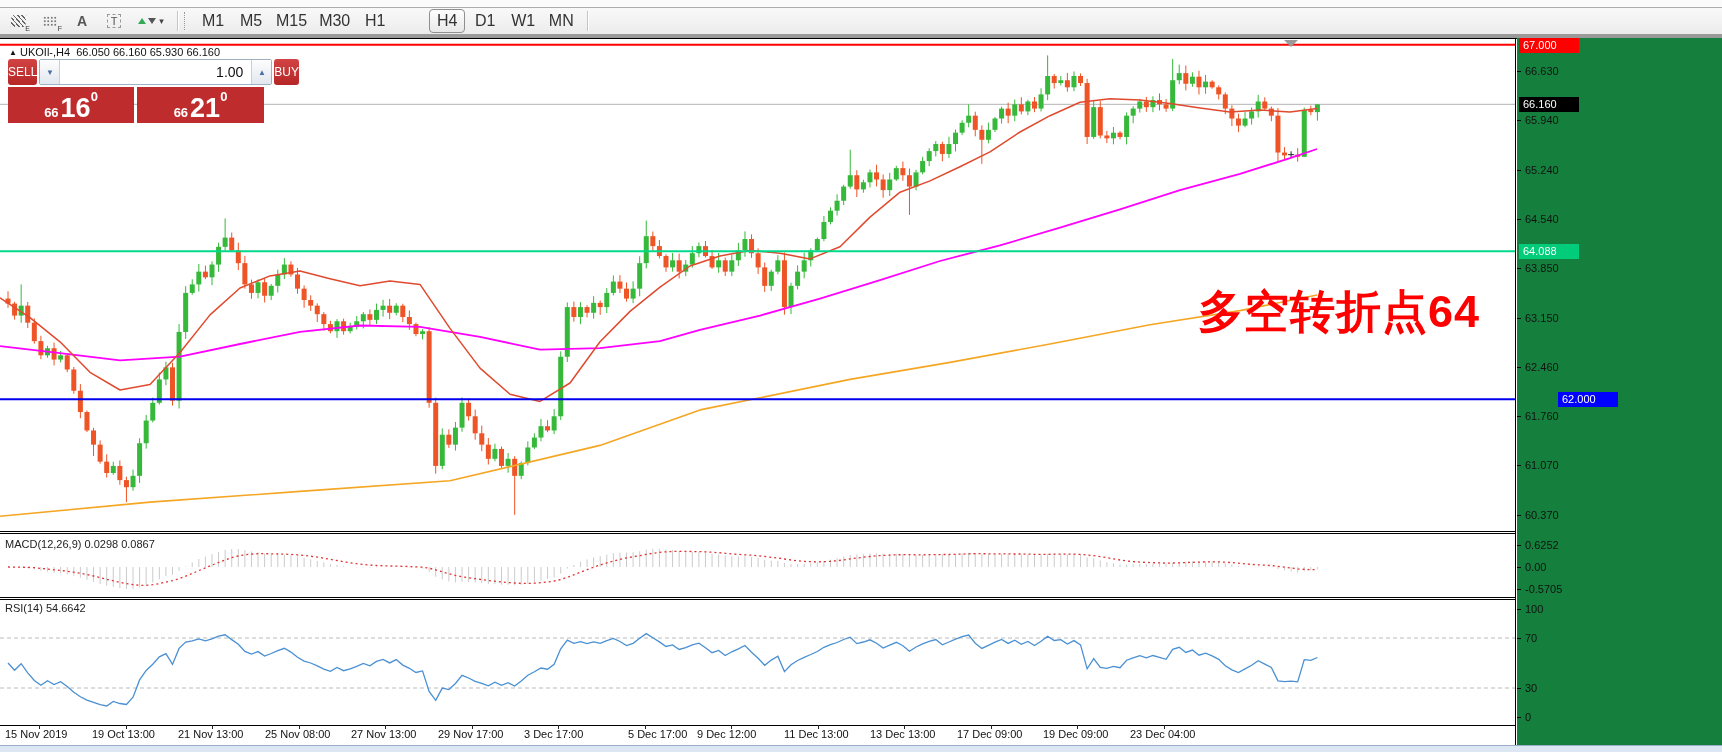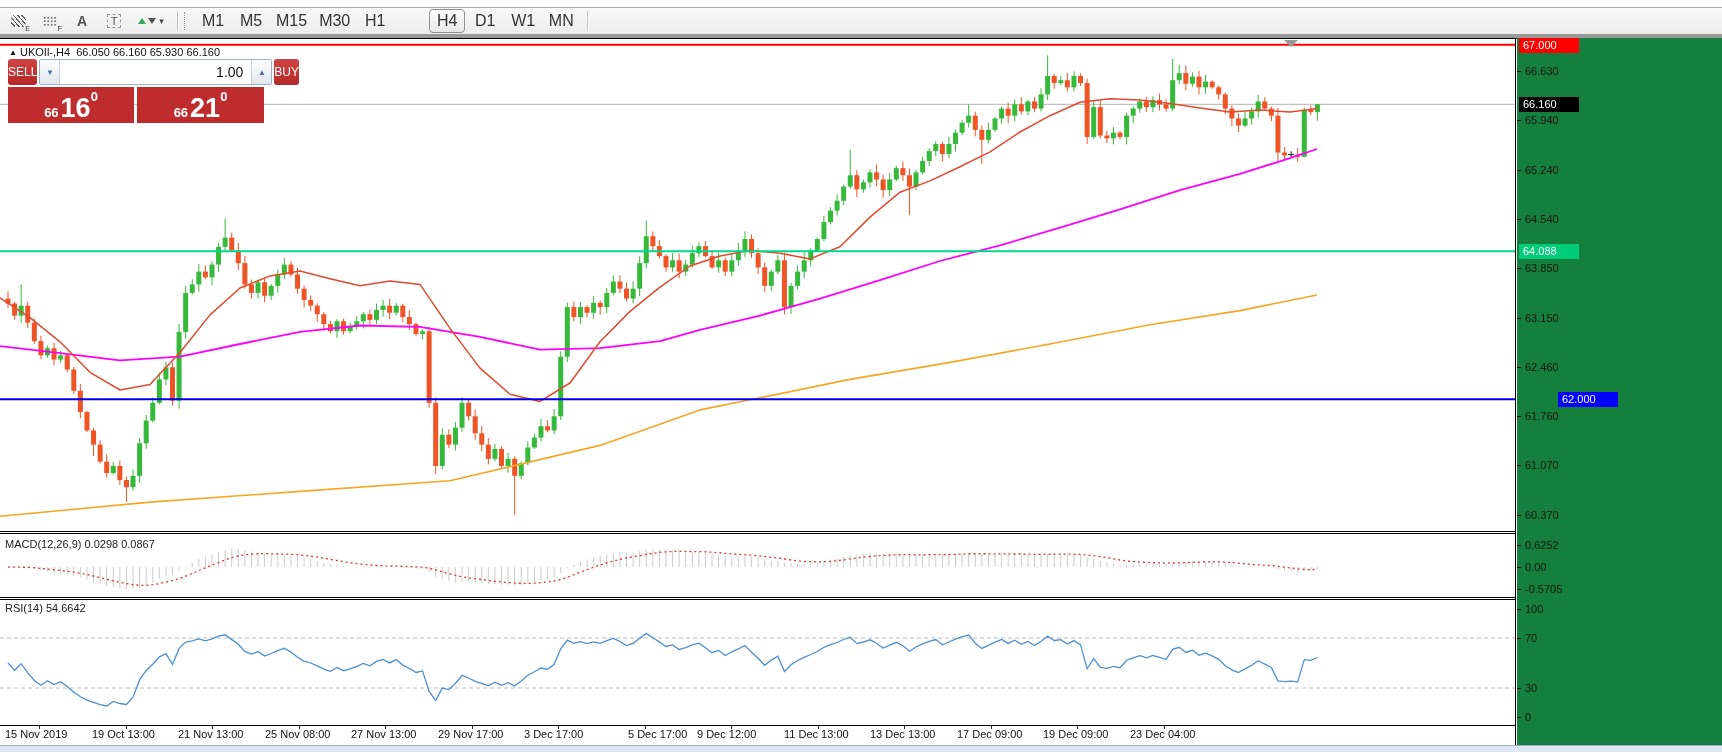--- a/index.html
+++ b/index.html
@@ -742,20 +742,21 @@
         <span class="sup">0</span>
       </div>
       <div class="tile ask">
         <span class="sm">66</span>
         <span class="big">21</span>
         <span class="sup">0</span>
       </div>
     </div>
   </div>
 
+  <div id="annotation">多空转折点64</div>
   <div id="macd-label">MACD(12,26,9) 0.0298 0.0867</div>
   <div id="rsi-label">RSI(14) 54.6642</div>
 
   <div id="price-scale">
       <span class="pl badge" style="background: rgb(255, 0, 0); top: -0.233px;">67.000</span>
       <span class="pl" style="top: 26px;">66.630</span>
       <i class="ptick" style="top: 33px;"></i>
       <span class="pl badge" style="background: rgb(0, 0, 0); top: 59.323px;">66.160</span>
       <span class="pl" style="top: 74.921px;">65.940</span>
       <i class="ptick" style="top: 81.921px;"></i>

